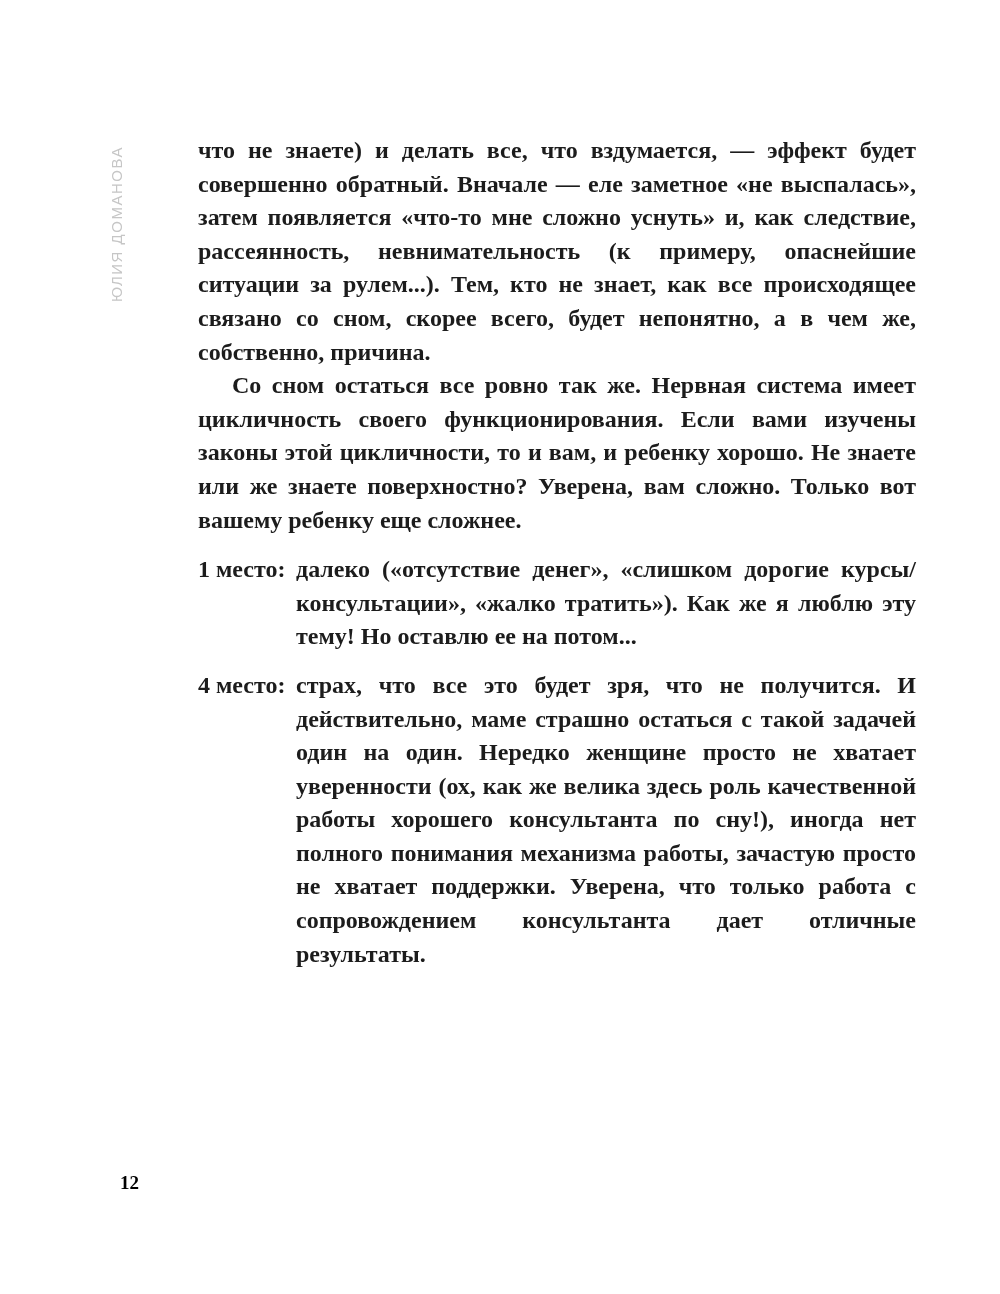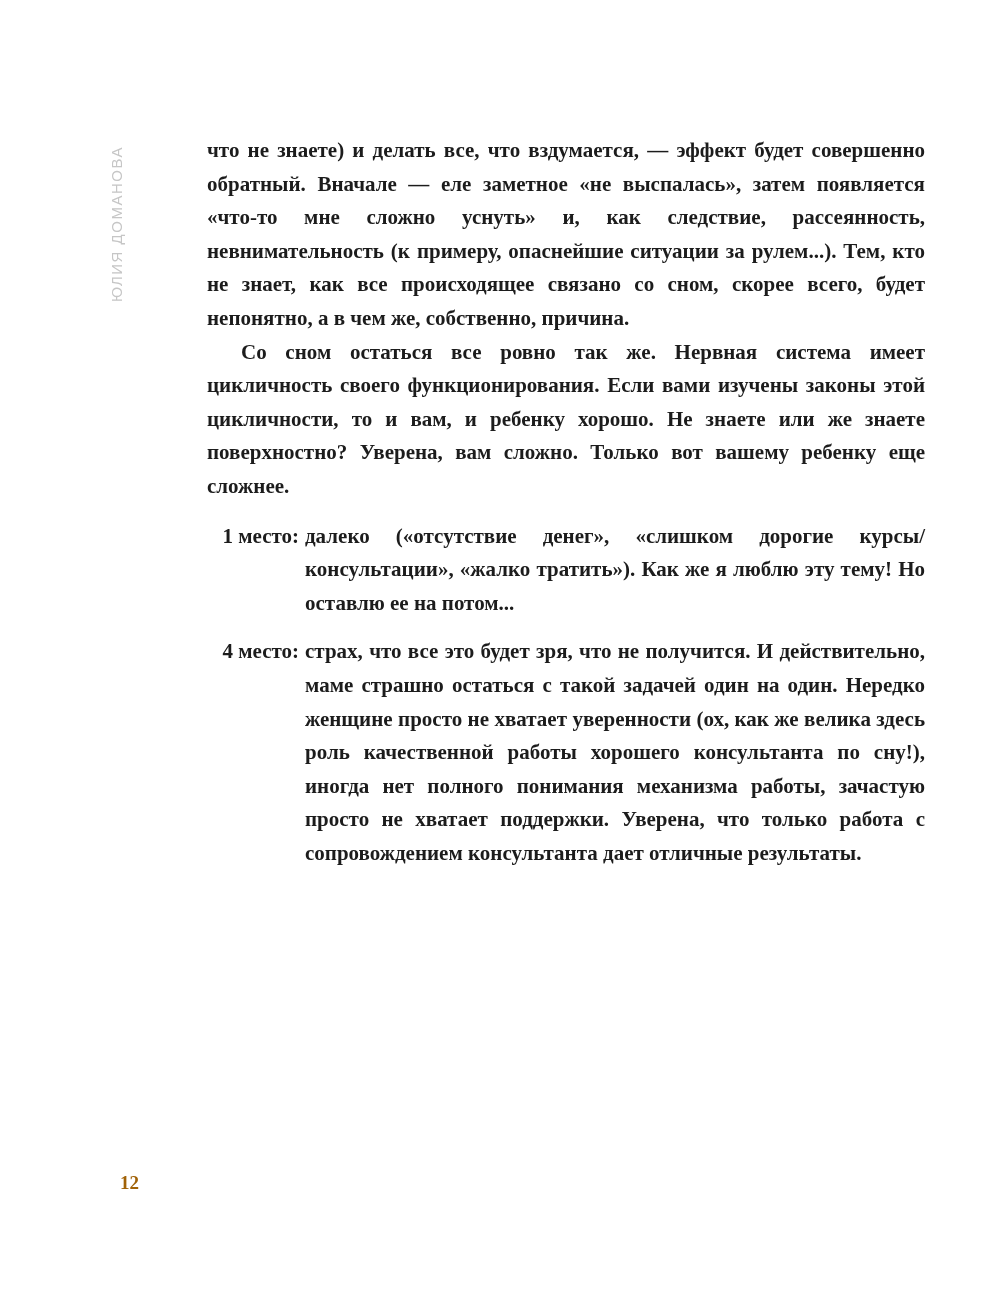--- a/index.html
+++ b/index.html
@@ -22,25 +22,25 @@
     transform-origin:top left;
     font-family:"Liberation Sans","DejaVu Sans",sans-serif;
     font-size:15px;
     font-weight:400;
     letter-spacing:1.5px;
     color:#c6c6c6;
     white-space:nowrap;
   }
   .body-text{
     position:absolute;
-    left:207px;
+    left:198px;
     top:134px;
     width:718px;
     color:#1c1c1c;
-    font-size:21px;
+    font-size:24px;
     line-height:33.6px;
     font-weight:700;
     text-align:justify;
     hyphens:auto;
     -webkit-hyphens:auto;
   }
   .body-text p{
     margin:0;
     padding:0;
   }
@@ -53,32 +53,32 @@
   .list-item{
     position:relative;
     padding-left:98px;
     margin-top:15px;
   }
   .list-item .list-label{
     position:absolute;
     left:0;
     top:0;
     width:92px;
-    text-align:right;
+    text-align:left;
   }
   .lead{
     font-weight:700;
   }
   .page-number{
     position:absolute;
     left:120px;
     top:1172px;
     font-size:19px;
     font-weight:700;
-    color:#a16207;
+    color:#000000;
   }
 </style>
 </head>
 <body>
 
 <div class="page">
 
   <div class="sidebar-vertical">ЮЛИЯ ДОМАНОВА</div>
 
   <div class="body-text">

